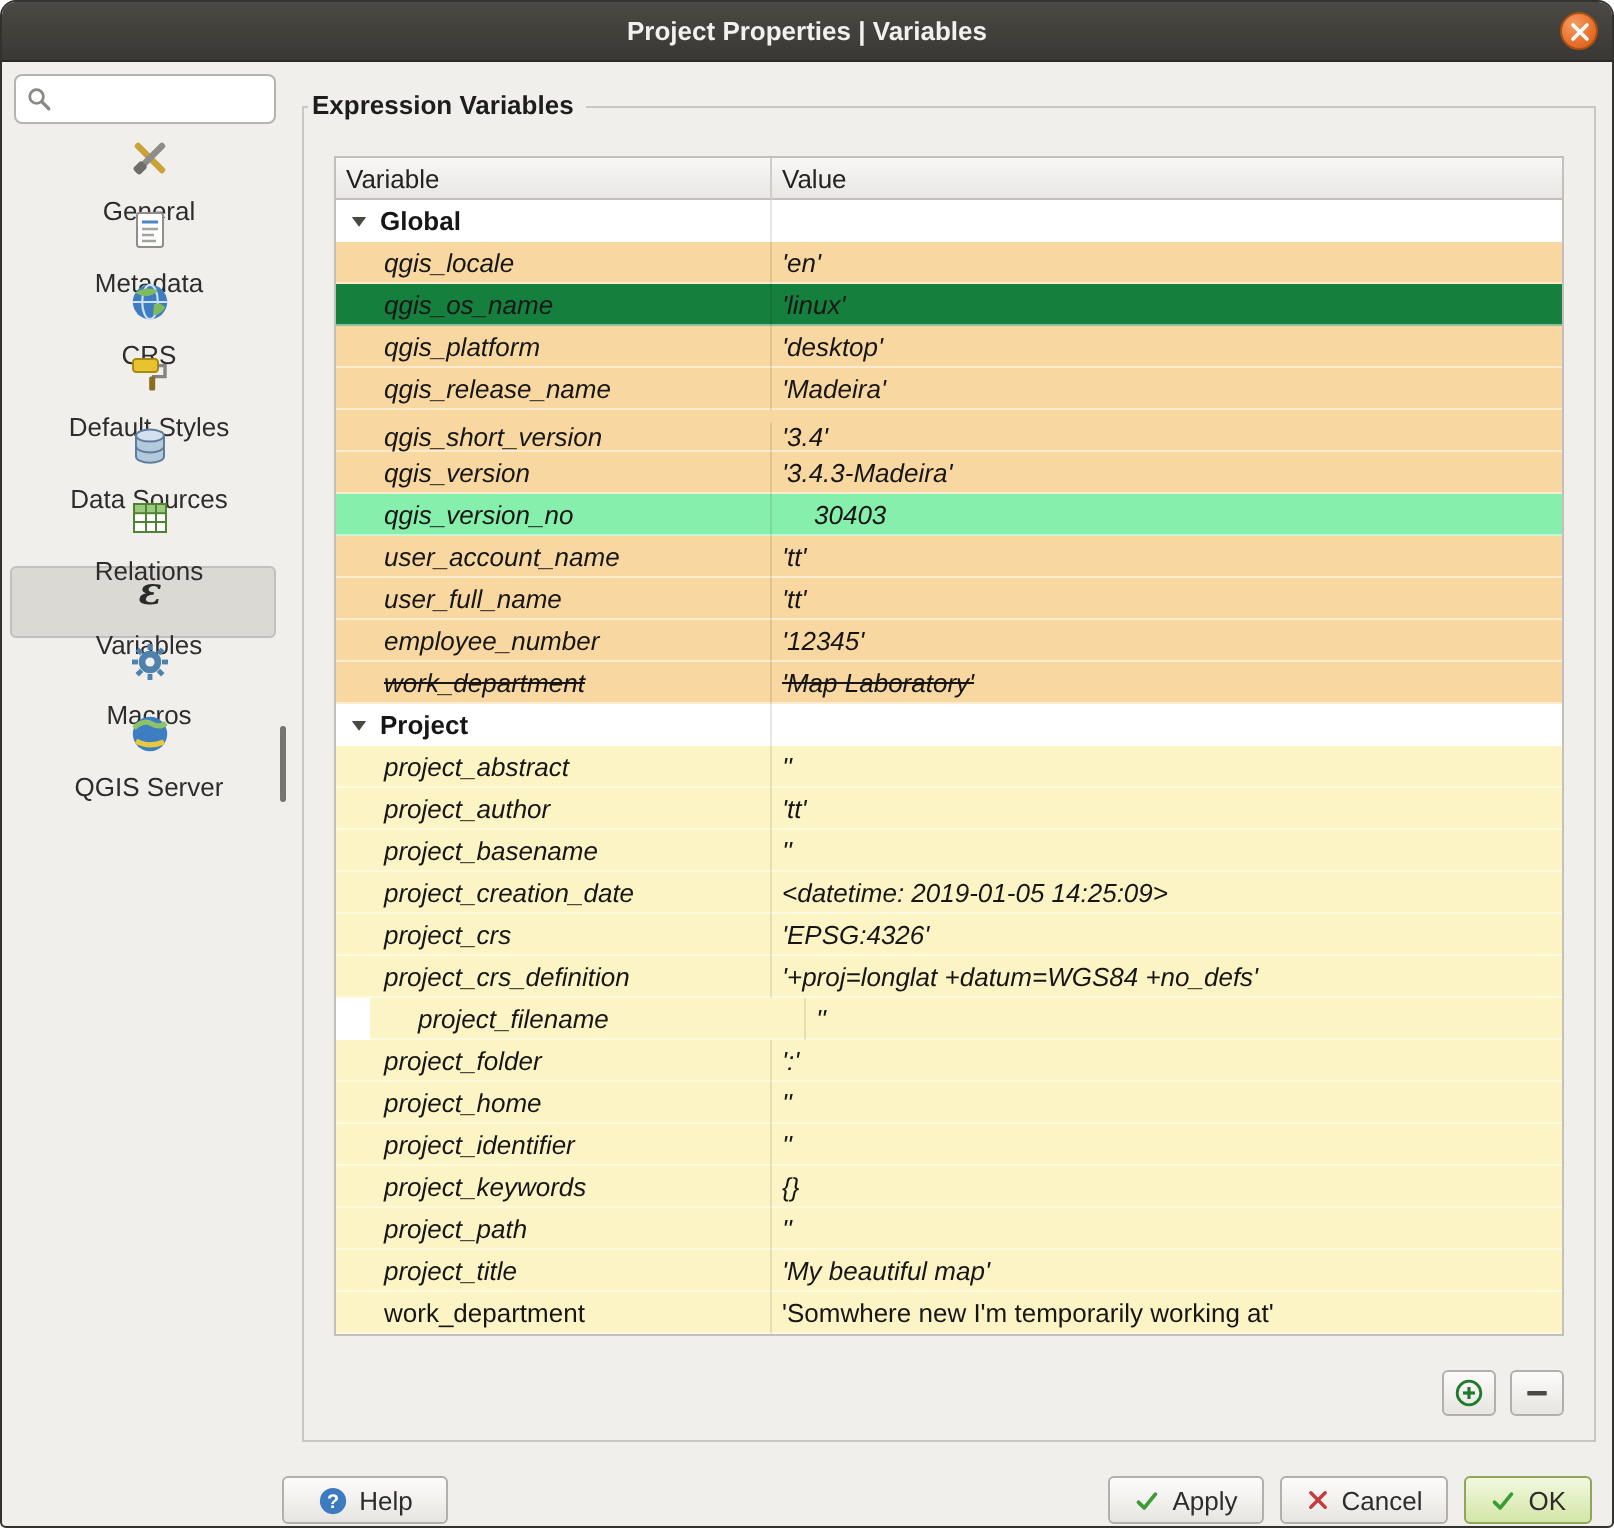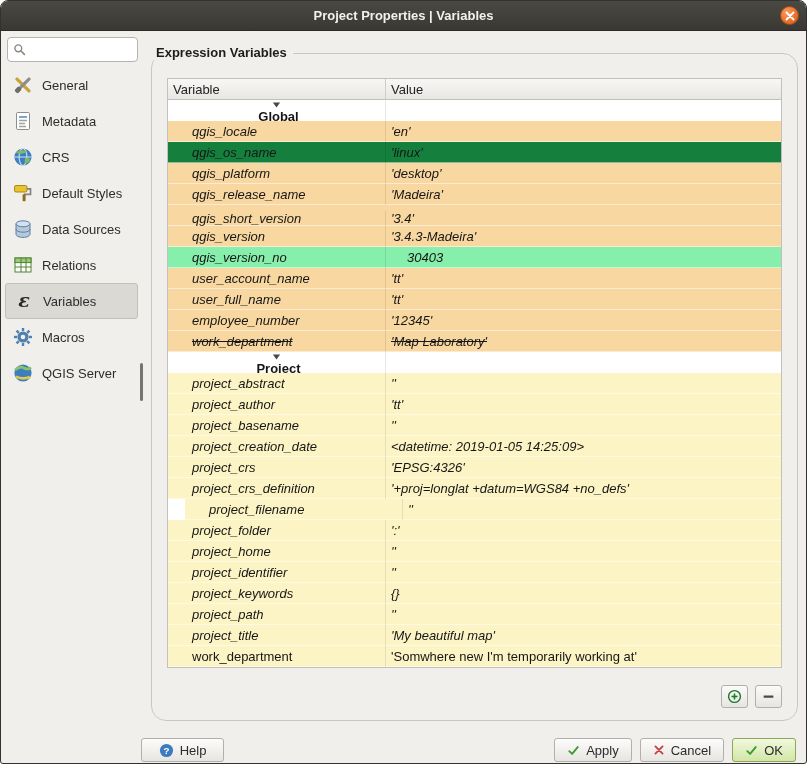--- a/index.html
+++ b/index.html
@@ -14,42 +14,42 @@
   .close-btn { position:absolute; right:7px; top:5px; width:19px; height:19px; border-radius:50%;
     background:radial-gradient(circle at 35% 30%, #f79b60, #e2661f 75%);
     border:1px solid #a84e14; display:flex; align-items:center; justify-content:center; cursor:pointer; }
 
   
   .search-box { position:absolute; left:6px; top:36px; width:131px; height:25px; background:#ffffff;
     border:1px solid #b6b4b0; border-radius:4px; display:flex; align-items:center; gap:4px; padding:0 5px; }
   .search-box input { border:none; outline:none; flex:1; min-width:0; font-size:12px; background:transparent; }
   .nav { position:absolute; left:4px; top:66px; width:133px; }
   .nav-item { display:flex; align-items:center; gap:7px; height:36px; padding-left:6px;
-    font-size:13px; color:#2d2d2d; border-radius:3px; cursor:pointer; }
+    font-size:13px; color:#2d2d2d; border-radius:3px; cursor:pointer;flex-direction:column; }
   .nav-item.selected { background:#dbd9d4; border:1px solid #c2c0bb; }
   .nav-icon { width:24px; height:24px; display:flex; align-items:center; justify-content:center; flex:none; }
   .sidebar-scroll { position:absolute; left:139px; top:362px; width:3px; height:38px; background:#76746f; border-radius:2px; }
 
   
   .groupbox { position:absolute; left:150px; top:52px; width:647px; height:668px;
-    border:1px solid #c9c7c3; border-radius:15px; }
+    border:1px solid #c9c7c3; border-radius:0; }
   .groupbox-label { position:absolute; top:-9px; left:2px; background:#f0efeb; padding:0 6px 0 2px;
     font-weight:bold; font-size:13px; color:#1d1d1d; }
 
   
   .var-table { position:absolute; left:15px; top:24px; width:615px; border:1px solid #c2c0bc; background:#ffffff; }
   .trow { display:flex; height:21px; align-items:stretch; font-size:13px; color:#161616; }
   .cell-var { width:218px; flex:none; display:flex; align-items:center; padding-left:24px;
     border-right:1px solid rgba(0,0,0,0.09); overflow:hidden; white-space:nowrap; }
   .cell-val { flex:1; display:flex; align-items:center; padding-left:5px; overflow:hidden; white-space:nowrap; }
   .thead .cell-var, .thead .cell-val { background:linear-gradient(#f8f7f5,#e9e7e4);
     border-bottom:1px solid #c2c0bc; padding-left:5px; color:#222; }
   .thead .cell-var { border-right:1px solid #cfcdc9; }
   .group-row { background:#ffffff; font-weight:bold; }
-  .group-row .cell-var { padding-left:4px;flex-direction:column; }
+  .group-row .cell-var { padding-left:4px; }
   .group-row .tri { display:inline-flex; width:14px; justify-content:center; margin-right:4px; }
   .data-row { box-shadow: inset 0 -1px 0 rgba(255,255,255,0.5); }
   .italic { font-style:italic; }
   .strike { text-decoration:line-through; }
 
   .table-actions { position:absolute; right:15px; top:631px; display:flex; gap:7px; }
   .mini-btn { width:27px; height:23px; display:flex; align-items:center; justify-content:center;
     background:linear-gradient(#fcfbfa,#e7e5e1); border:1px solid #b2b0ac; border-radius:3px; cursor:pointer; }
 
   

